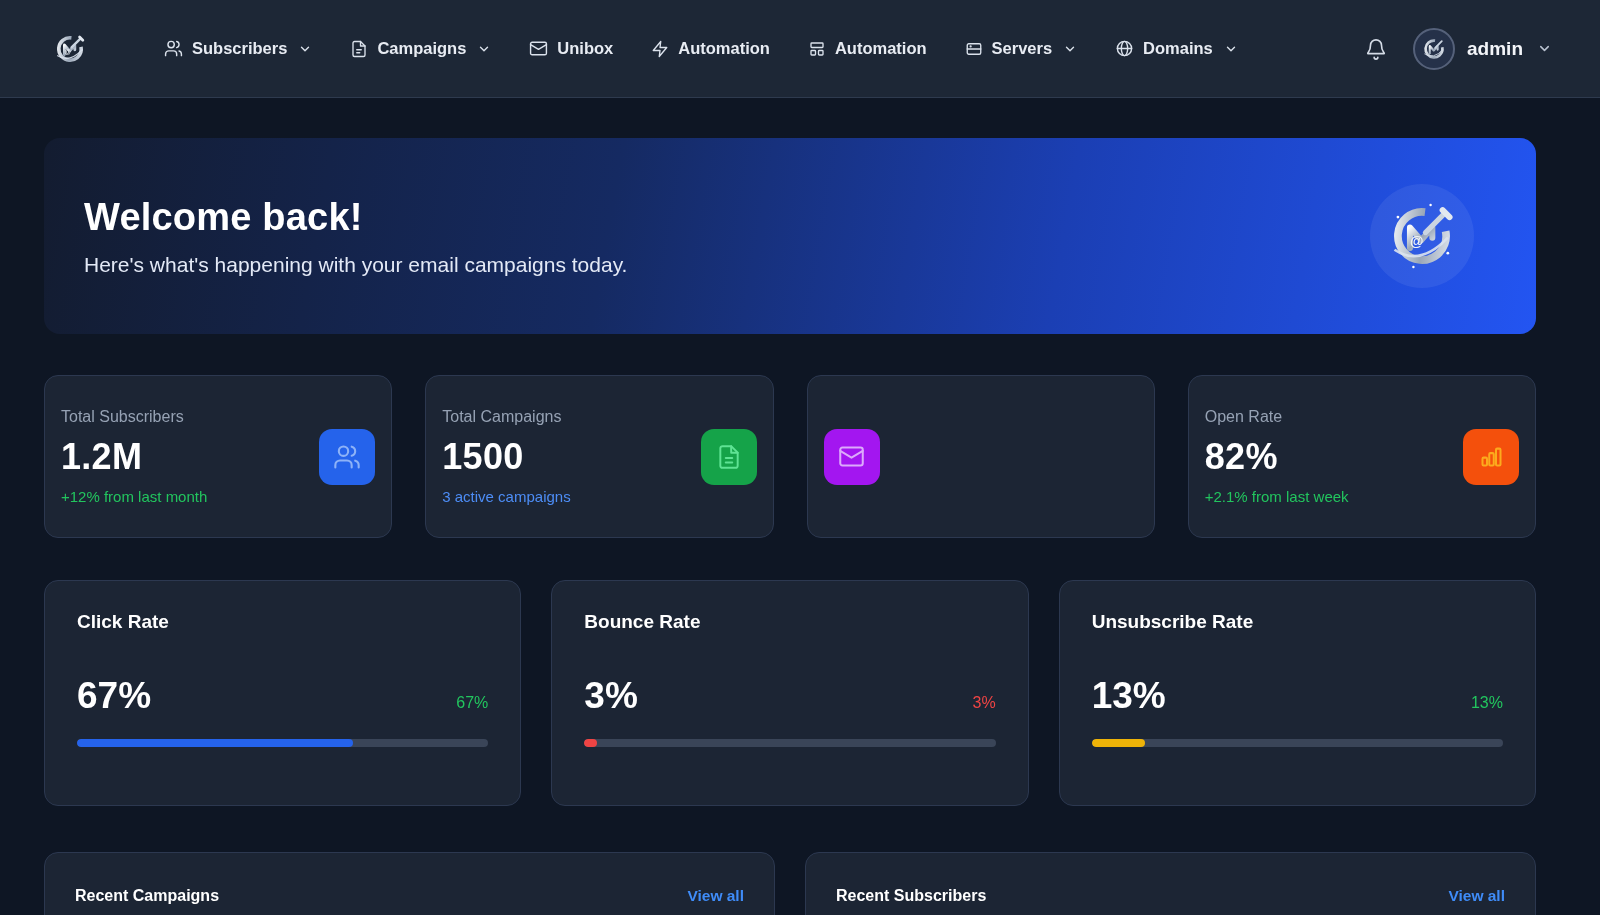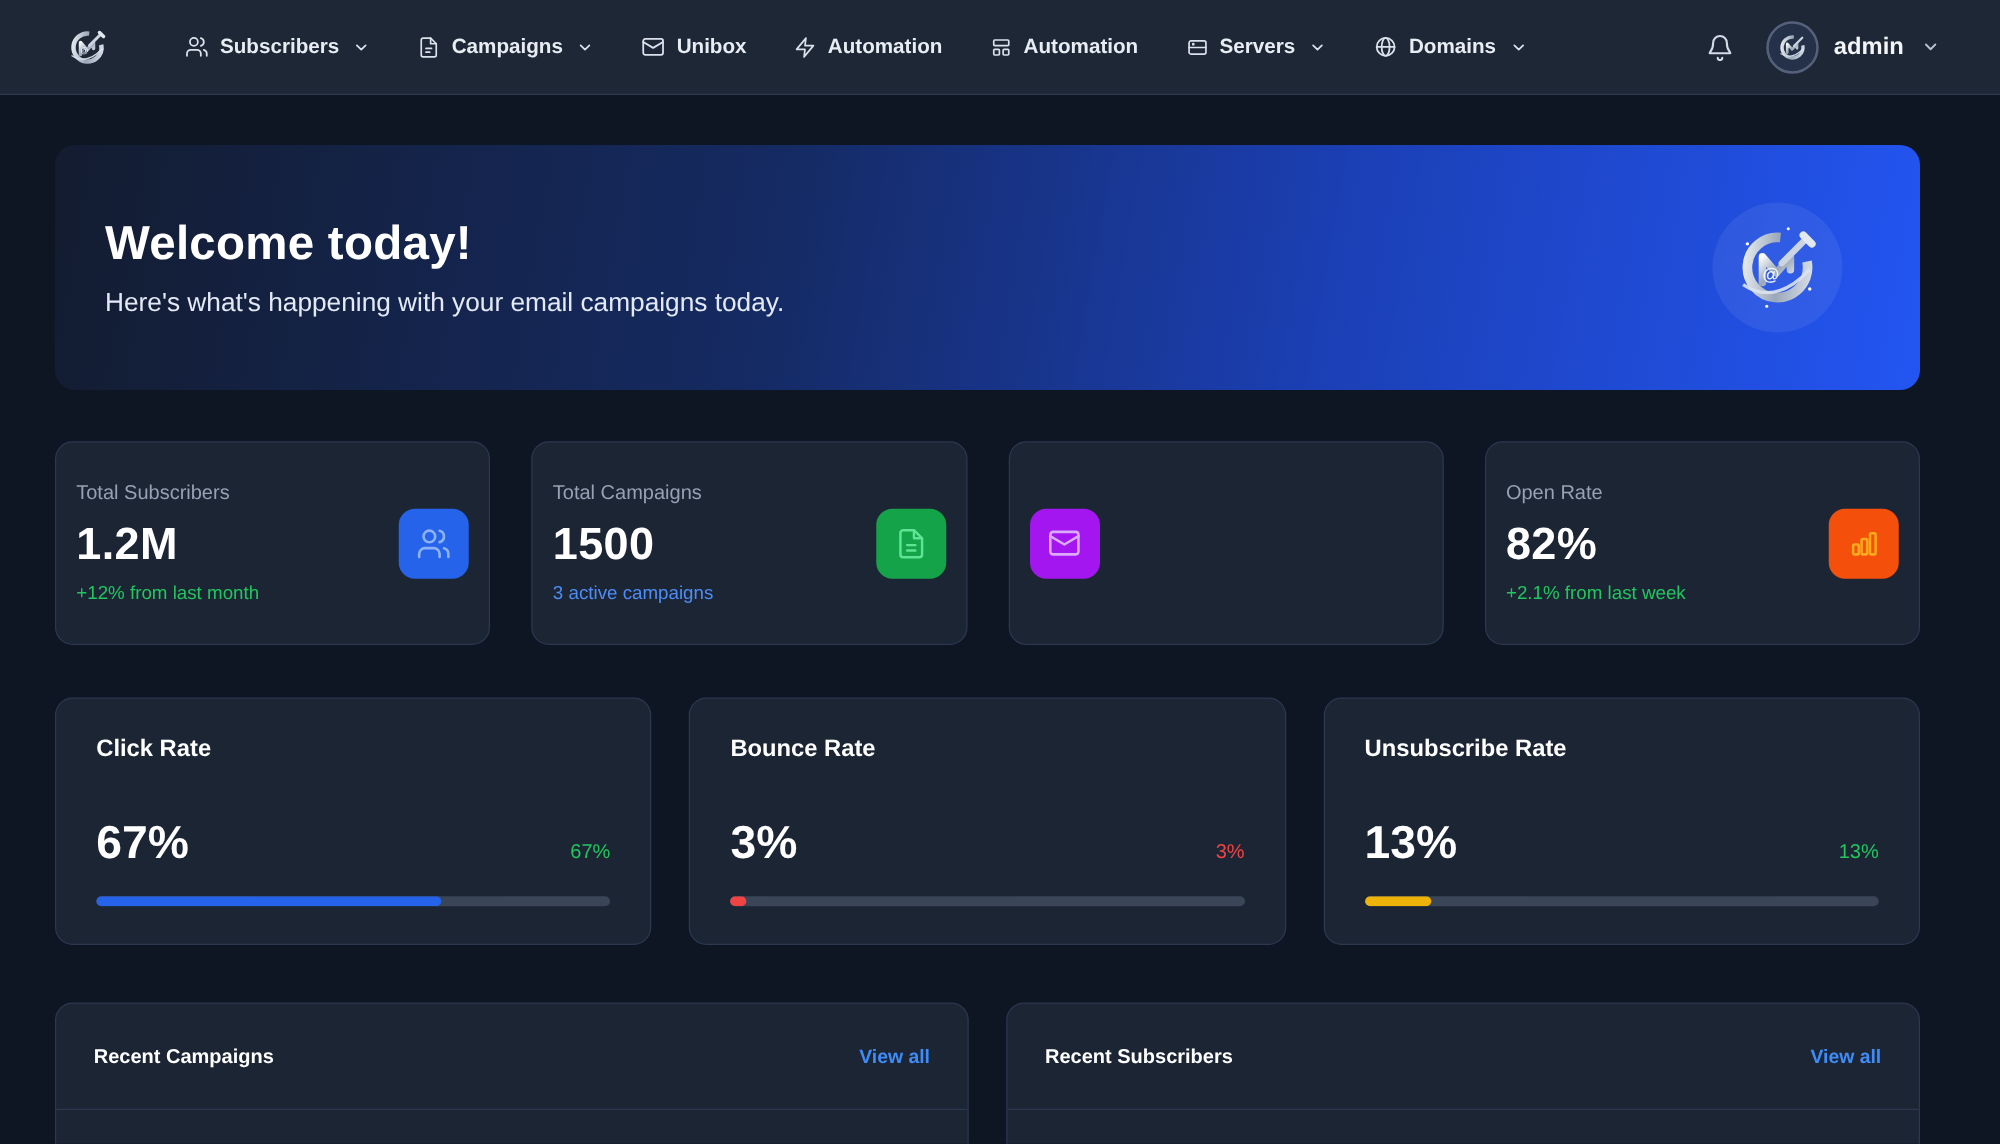--- a/index.html
+++ b/index.html
@@ -4,22 +4,22 @@
 <style>
   * { margin:0; padding:0; box-sizing:border-box; }
   html,body { width:1600px; height:915px; overflow:hidden; }
   body {
     background:#0e1624;
     font-family:"Liberation Sans", sans-serif;
     color:#e5e9f0;
   }
   
   .topnav {
-    height:76px; background:#1d2736; border-bottom:1px solid #2e3a4e;
-    display:flex; align-items:center; padding:0 48px;
+    height:98px; background:#1d2736; border-bottom:1px solid #2e3a4e;
+    display:flex; align-items:center; padding:0 48px;gap:16px;
   }
   .brand { width:44px; height:44px; display:flex; align-items:center; justify-content:center; margin-right:56px; cursor:pointer; }
   .nav-items { display:flex; align-items:center; gap:38px; flex:1; }
   .nav-item {
     display:flex; align-items:center; gap:9px; cursor:pointer;
     font-size:16.5px; font-weight:600; color:#e8ecf3; white-space:nowrap;
   }
   .nav-item svg { color:#dbe2ec; }
   .chev { margin-left:2px; color:#b9c2d0; }
   .nav-right { display:flex; align-items:center; gap:26px; }
@@ -60,21 +60,21 @@
   .stat-sub { font-size:15px; font-weight:400; }
   .stat-icon {
     width:56px; height:56px; border-radius:13px;
     display:flex; align-items:center; justify-content:center; flex-shrink:0;
   }
 
   
   .rates { display:grid; grid-template-columns:repeat(3,1fr); gap:30px; margin-bottom:46px; }
   .rate-card {
     background:#1c2534; border:1px solid #2c3850; border-radius:14px;
-    height:198px; padding:30px 32px; display:flex; flex-direction:column;
+    height:226px; padding:30px 32px; display:flex; flex-direction:column;
   }
   .rate-title { font-size:19px; font-weight:700; color:#ffffff; }
   .rate-row { display:flex; align-items:baseline; justify-content:space-between; margin-top:42px; }
   .rate-value { font-size:37px; font-weight:800; color:#ffffff; }
   .rate-pct { font-size:16px; font-weight:400; }
   .progress-track {
     margin-top:22px; height:8px; border-radius:4px; background:#3a4558; overflow:hidden; width:100%;
   }
   .progress-fill { height:100%; border-radius:4px; min-width:12px; }
 
@@ -206,21 +206,21 @@
       <svg class="ic chev" width="15" height="15" viewBox="0 0 24 24" fill="none" stroke="currentColor" stroke-width="2.4" stroke-linecap="round" stroke-linejoin="round">
           <polyline points="6 9 12 15 18 9"></polyline>
         </svg>
     </div>
   </div>
 </nav>
 
 <main class="main">
 
   <section class="hero">
-    <h1>Welcome today!</h1>
+    <h1>Welcome back!</h1>
     <p>Here's what's happening with your email campaigns today.</p>
     <div class="hero-logo">
       <svg class="ic" width="86" height="86" viewBox="0 0 100 100">
         <circle cx="50" cy="50" r="28" fill="none" stroke="url(#silverA)" stroke-width="9" stroke-dasharray="140 36" stroke-dashoffset="-14" transform="rotate(-40 50 50)"></circle>
         <path d="M36 64 V40 L49 55 L62 40 V52" stroke="url(#silverA)" stroke-width="7" fill="none" stroke-linecap="round" stroke-linejoin="round"></path>
         <line x1="54" y1="46" x2="76" y2="24" stroke="#cbd5e1" stroke-width="6" stroke-linecap="round"></line>
         <path d="M74 20 l8 8" stroke="#e2e8f0" stroke-width="7" stroke-linecap="round"></path>
         <path d="M18 66 Q48 86 80 52" stroke="#dbe3ee" stroke-width="3" fill="none" opacity="0.9"></path>
         <text x="36" y="62" font-size="16" font-weight="bold" fill="#f1f5f9">@</text>
         <circle cx="22" cy="28" r="1.6" fill="#fff"></circle>

